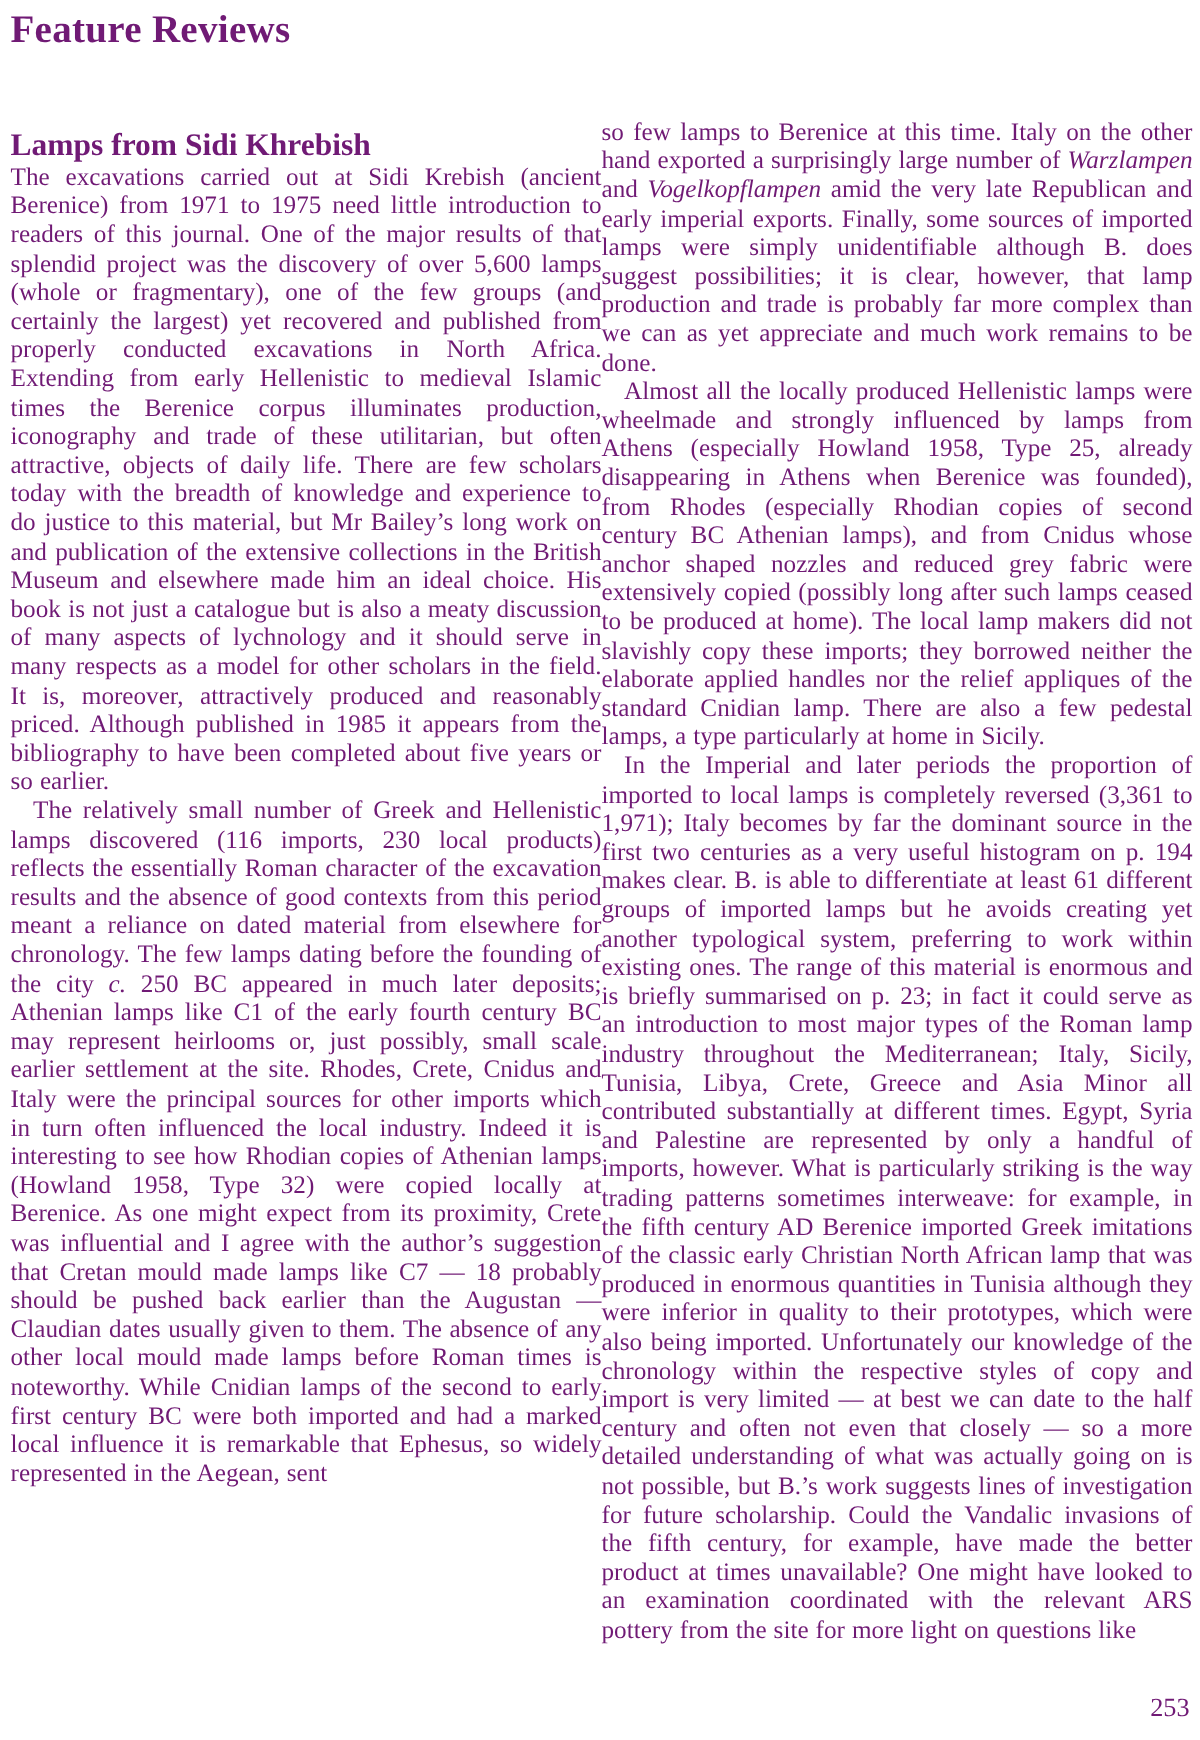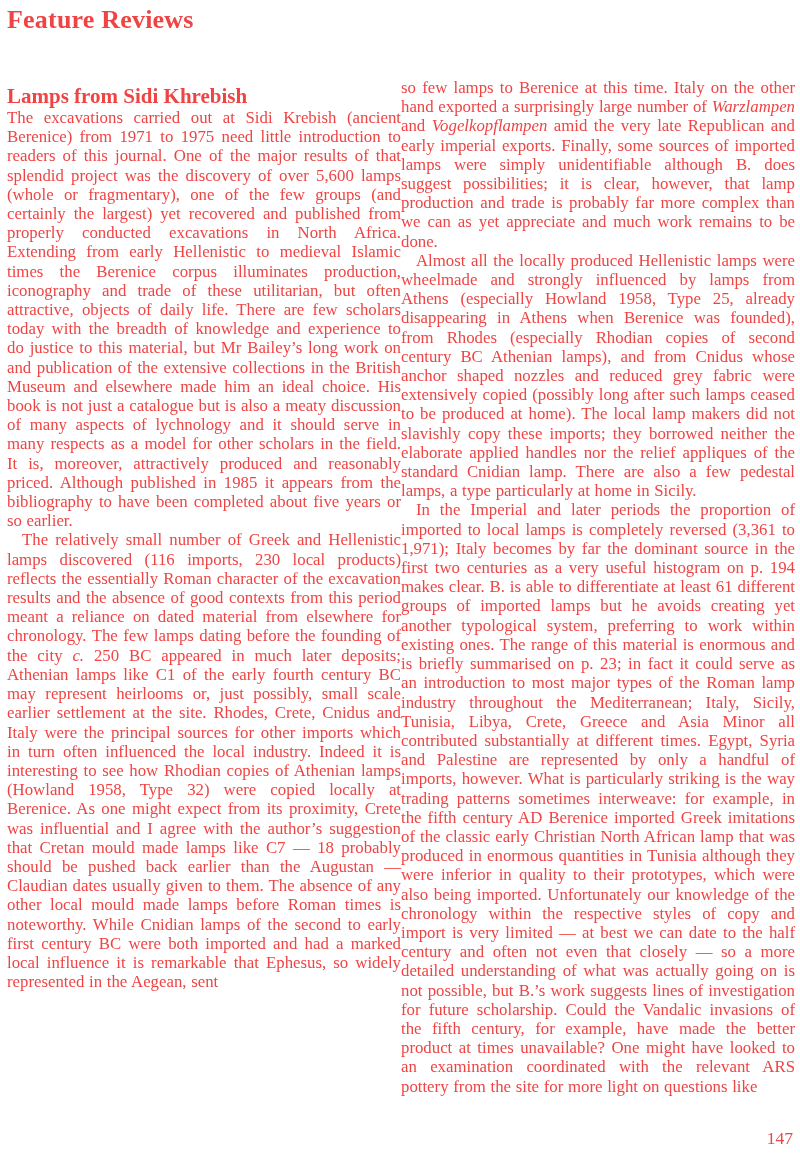--- a/index.html
+++ b/index.html
@@ -4,21 +4,21 @@
 <style>
   html, body { margin: 0; padding: 0; background: #e8e8e8; }
   .page {
     position: relative;
     width: 800px;
     height: 1160px;
     margin: 0 auto;
     background: #ffffff;
     box-sizing: border-box;
     padding: 5px 5px 0 7px;
-    color: #ef4444;
+    color: #701a75;
     font-family: "Liberation Serif", "DejaVu Serif", serif;
     overflow: hidden;
   }
   h1.page-header {
     margin: 0;
     font-size: 26px;
     line-height: 30px;
     font-weight: bold;
     letter-spacing: 0.2px;
   }
@@ -80,15 +80,15 @@
     <div class="col col-right">
       <p class="bodytext"><span>so few lamps to Berenice at this time. Italy on the other hand exported a surprisingly large number of </span><span class="it">Warzlampen</span><span> and </span><span class="it">Vogelkopflampen</span><span> amid the very late Republican and early imperial exports. Finally, some sources of imported lamps were simply unidentifiable although B. does suggest possibilities; it is clear, however, that lamp production and trade is probably far more complex than we can as yet appreciate and much work remains to be done.</span></p>
 
       <p class="bodytext para-indent">Almost all the locally produced Hellenistic lamps were wheelmade and strongly influenced by lamps from Athens (especially Howland 1958, Type 25, already disappearing in Athens when Berenice was founded), from Rhodes (especially Rhodian copies of second century BC Athenian lamps), and from Cnidus whose anchor shaped nozzles and reduced grey fabric were extensively copied (possibly long after such lamps ceased to be produced at home). The local lamp makers did not slavishly copy these imports; they borrowed neither the elaborate applied handles nor the relief appliques of the standard Cnidian lamp. There are also a few pedestal lamps, a type particularly at home in Sicily.</p>
 
       <p class="bodytext para-indent">In the Imperial and later periods the proportion of imported to local lamps is completely reversed (3,361 to 1,971); Italy becomes by far the dominant source in the first two centuries as a very useful histogram on p. 194 makes clear. B. is able to differentiate at least 61 different groups of imported lamps but he avoids creating yet another typological system, preferring to work within existing ones. The range of this material is enormous and is briefly summarised on p. 23; in fact it could serve as an introduction to most major types of the Roman lamp industry throughout the Mediterranean; Italy, Sicily, Tunisia, Libya, Crete, Greece and Asia Minor all contributed substantially at different times. Egypt, Syria and Palestine are represented by only a handful of imports, however. What is particularly striking is the way trading patterns sometimes interweave: for example, in the fifth century AD Berenice imported Greek imitations of the classic early Christian North African lamp that was produced in enormous quantities in Tunisia although they were inferior in quality to their prototypes, which were also being imported. Unfortunately our knowledge of the chronology within the respective styles of copy and import is very limited — at best we can date to the half century and often not even that closely — so a more detailed understanding of what was actually going on is not possible, but B.’s work suggests lines of investigation for future scholarship. Could the Vandalic invasions of the fifth century, for example, have made the better product at times unavailable? One might have looked to an examination coordinated with the relevant ARS pottery from the site for more light on questions like</p>
     </div>
 
   </div>
 
-  <div class="page-number">147</div>
+  <div class="page-number">253</div>
 
 </div>
 
 </body></html>

